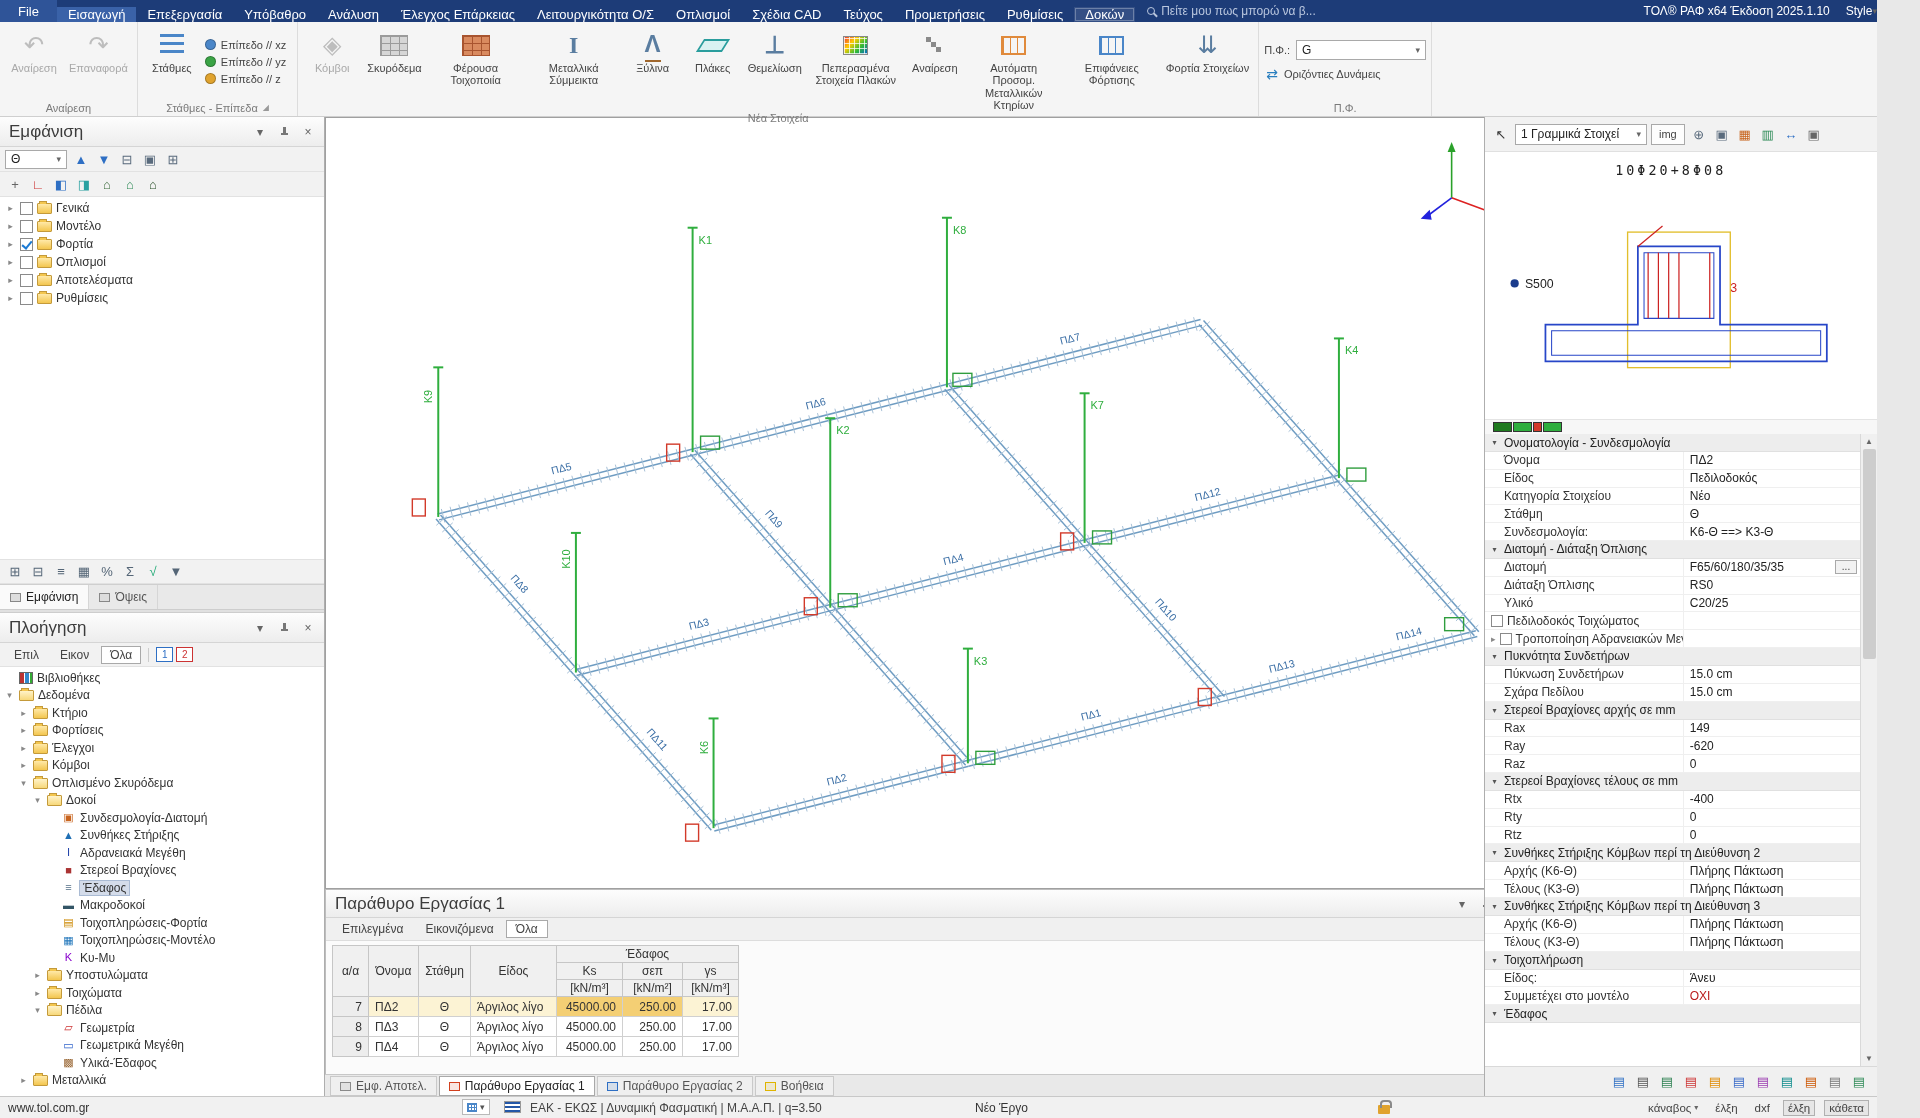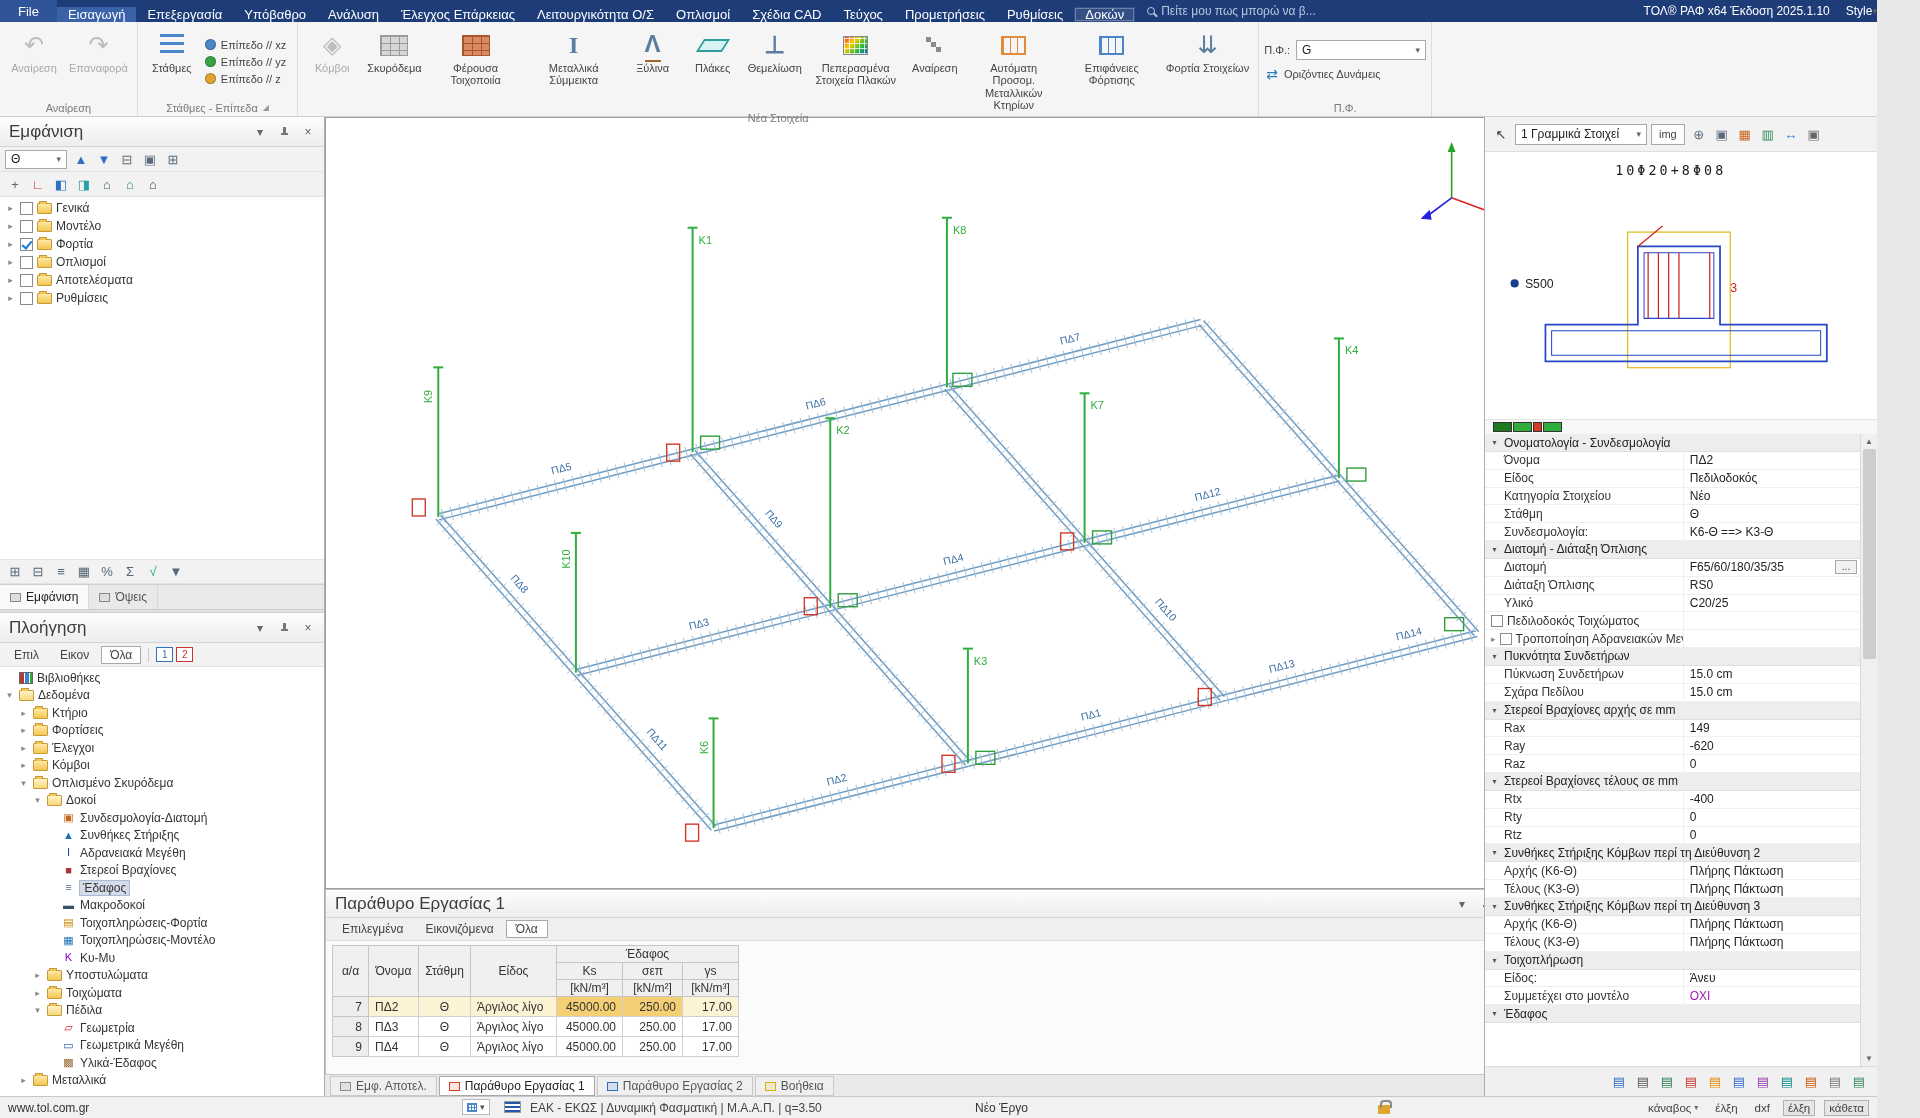--- a/index.html
+++ b/index.html
@@ -157,21 +157,21 @@
   .legend span{height:10px;border:1px solid #333;display:inline-block}
   .pgrid-wrap{flex:1;position:relative;background:#fff;min-height:0}
   .pgrid{margin-right:17px;height:100%;overflow:hidden;font-size:12px}
   .pgroup{display:flex;align-items:center;height:18px;background:#ededed;border-bottom:1px solid #e0e0e0;color:#222;padding-left:4px;gap:4px;white-space:nowrap;overflow:hidden}
   .ptri{font-size:8px;color:#555;width:11px;text-align:center;flex:none}
   .prow{display:flex;height:17.8px;border-bottom:1px solid #efefef;background:#fff}
   .plabel{width:53%;padding-left:19px;display:flex;align-items:center;border-right:1px solid #efefef;color:#333;overflow:hidden;white-space:nowrap;gap:4px}
   .plabel.pcheck{padding-left:6px}
   .pexp{font-size:9px;color:#888;width:10px;text-align:center}
   .pvalue{flex:1;padding-left:6px;display:flex;align-items:center;color:#222;overflow:hidden;white-space:nowrap}
-  .pvalue.pdis{color:#a21caf}
+  .pvalue.pdis{color:#b91c1c}
   .pbtn{margin-left:auto;margin-right:3px;width:22px;height:14px;font-size:10px;line-height:1;border:1px solid #a9a9a9;background:#f2f2f2;color:#444}
   .pg-vsb{position:absolute;right:0;top:0;bottom:0}
   .rc-icons{height:30px;background:#f0f0f0;border-top:1px solid #d9d9d9;display:flex;align-items:center;justify-content:flex-end;gap:4px;padding:0 8px;flex:none}
 
   
   .statusbar{position:absolute;left:0;right:0;bottom:0;height:22px;background:#f1f1f1;border-top:1px solid #c8c8c8;font-size:12px;color:#333;z-index:30}
   .statusbar>span{position:absolute;top:0;height:21px;display:flex;align-items:center}
   .sb-url{left:8px}
   .sb-combo{left:462px;gap:3px;border:1px solid #b9b9b9;background:#fff;height:16px !important;top:2px !important;padding:0 4px;font-size:9px;color:#555}
   .mini-grid{width:10px;height:9px;background:repeating-linear-gradient(0deg,#4a86c8 0 1px,transparent 1px 3px),repeating-linear-gradient(90deg,#4a86c8 0 1px,transparent 1px 3px);border:1px solid #4a86c8}

